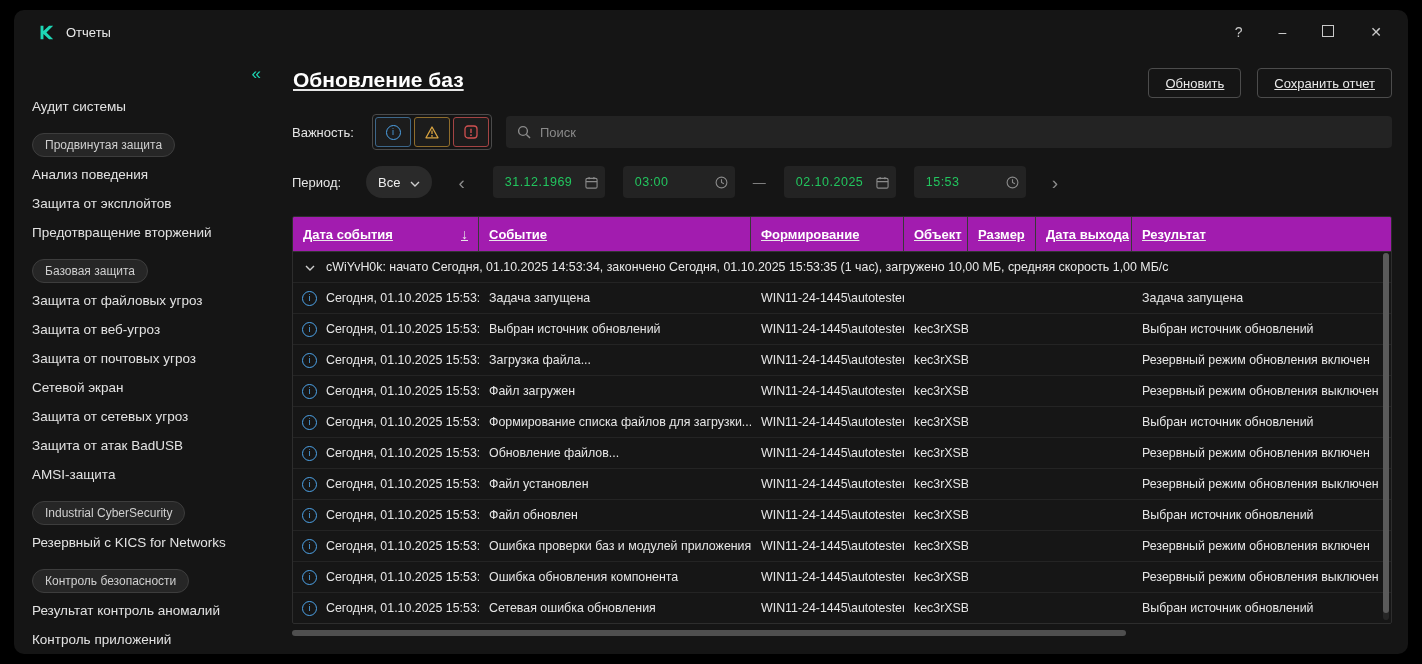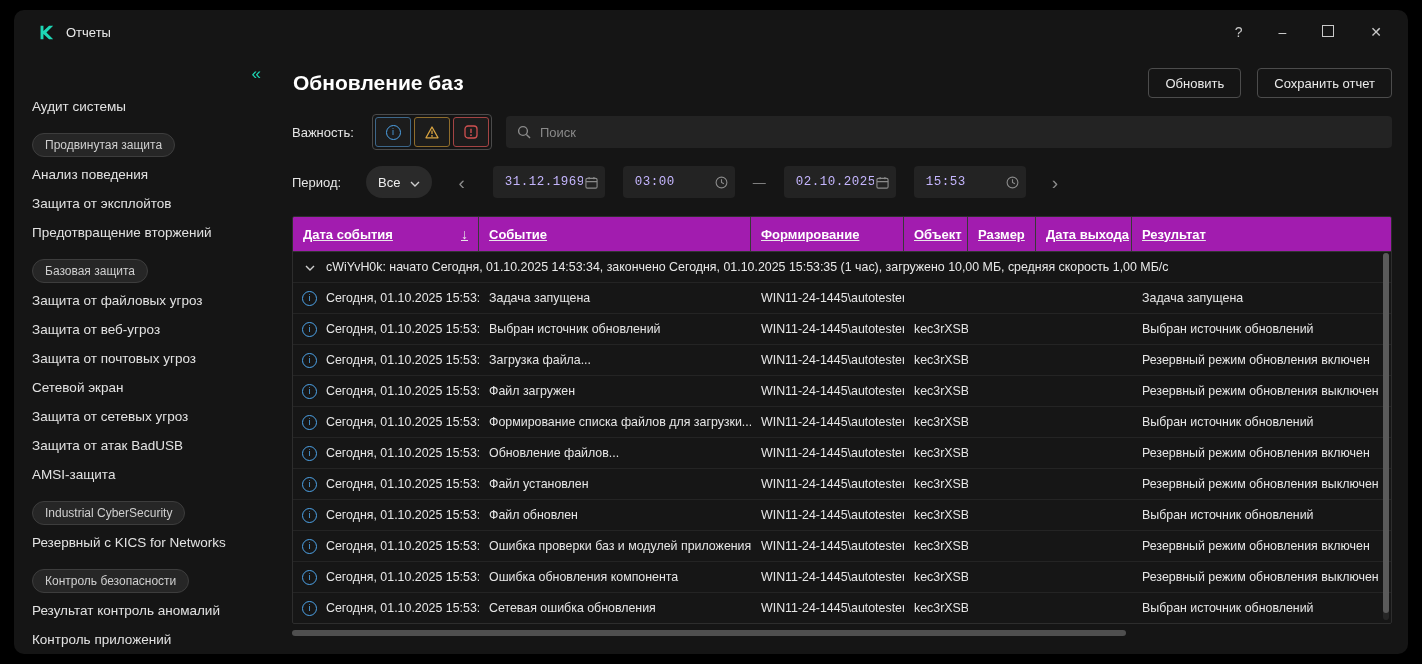--- a/index.html
+++ b/index.html
@@ -22,21 +22,21 @@
   .collapse{color:#1ed7b5;font-size:17px;letter-spacing:-1px;cursor:pointer;}
   .side-list{margin-top:4px;}
   .side-entry.t-item{padding:7px 18px;font-size:13.5px;color:#e2e2e2;white-space:nowrap;cursor:pointer;}
   .side-entry.t-badge{margin:12px 18px 3px;}
   .side-entry.t-badge span{display:inline-block;padding:4px 12px;border:1px solid #3d3d3d;background:#262626;
     border-radius:13px;font-size:12px;color:#cfcfcf;white-space:nowrap;}
 
   .main{flex:1;min-width:0;padding:14px 16px 0 14px;display:flex;flex-direction:column;}
 
   
-  .main-head{display:flex;align-items:center;justify-content:space-between;padding-left:1px;}
+  .main-head{display:flex;align-items:flex-start;justify-content:space-between;padding-left:1px;text-decoration:underline;}
   .page-title{font-size:21px;font-weight:bold;color:#fff;margin:0;}
   .head-buttons{display:flex;gap:16px;}
   .btn{height:30px;padding:0 16px;background:transparent;border:1px solid #4c4c4c;border-radius:4px;
     color:#eaeaea;font-size:13px;font-family:inherit;cursor:pointer;}
 
   
   .filter-row{display:flex;align-items:center;margin-top:16px;gap:14px;}
   .flt-label{font-size:13px;color:#e6e6e6;width:66px;flex:0 0 66px;}
   .sev-group{display:flex;gap:3px;border:1px solid #4a4a4a;border-radius:4px;padding:2px;}
   .sev-btn{width:34px;height:28px;display:flex;align-items:center;justify-content:center;background:#1c1c1c;
@@ -53,22 +53,22 @@
   
   .period-row{display:flex;align-items:center;margin-top:16px;gap:0;}
   .per-label{font-size:13px;color:#e6e6e6;width:66px;flex:0 0 66px;}
   .dropdown{height:32px;padding:0 12px;background:#2a2a2a;border-radius:16px;display:flex;align-items:center;
     gap:10px;font-size:13px;color:#eee;margin-left:8px;cursor:pointer;}
   .nav-chev{color:#8c8c8c;font-size:19px;padding:0 10px;cursor:pointer;line-height:1;}
   .nav-chev.left{margin-left:16px;}
   .nav-chev.right{margin-left:16px;}
   .field{height:32px;width:112px;background:#232323;border-radius:4px;display:flex;align-items:center;
     justify-content:space-between;padding:0 10px;box-sizing:border-box;margin-left:18px;}
-  .field input{background:transparent;border:none;outline:none;color:#c4b5fd;width:78px;
-    font-family:Liberation Mono, monospace;font-size:12.5px;letter-spacing:0.5px;}
+  .field input{background:transparent;border:none;outline:none;color:#22c55e;width:78px;
+    font-family:Liberation Sans, sans-serif;font-size:12.5px;letter-spacing:0.5px;}
   .range-dash{color:#8c8c8c;margin-left:18px;font-size:13px;}
   .field.to1{margin-left:18px;}
 
   
   .table-wrap{margin-top:18px;border:1px solid #2d2d2d;border-radius:2px;position:relative;overflow:hidden;background:#161616;}
   .tcols{display:grid;grid-template-columns:186px 272px 153px 64px 68px 96px 1fr;}
   .thead .cell{height:34px;display:flex;align-items:center;padding:0 10px;font-size:13px;font-weight:bold;
     color:#fff;border-right:1px solid #383838;white-space:nowrap;overflow:hidden;cursor:pointer;}
   .thead .cell:last-child{border-right:none;}
   .thead{background:#a21caf;border-bottom:1px solid #333;text-decoration:underline;}

